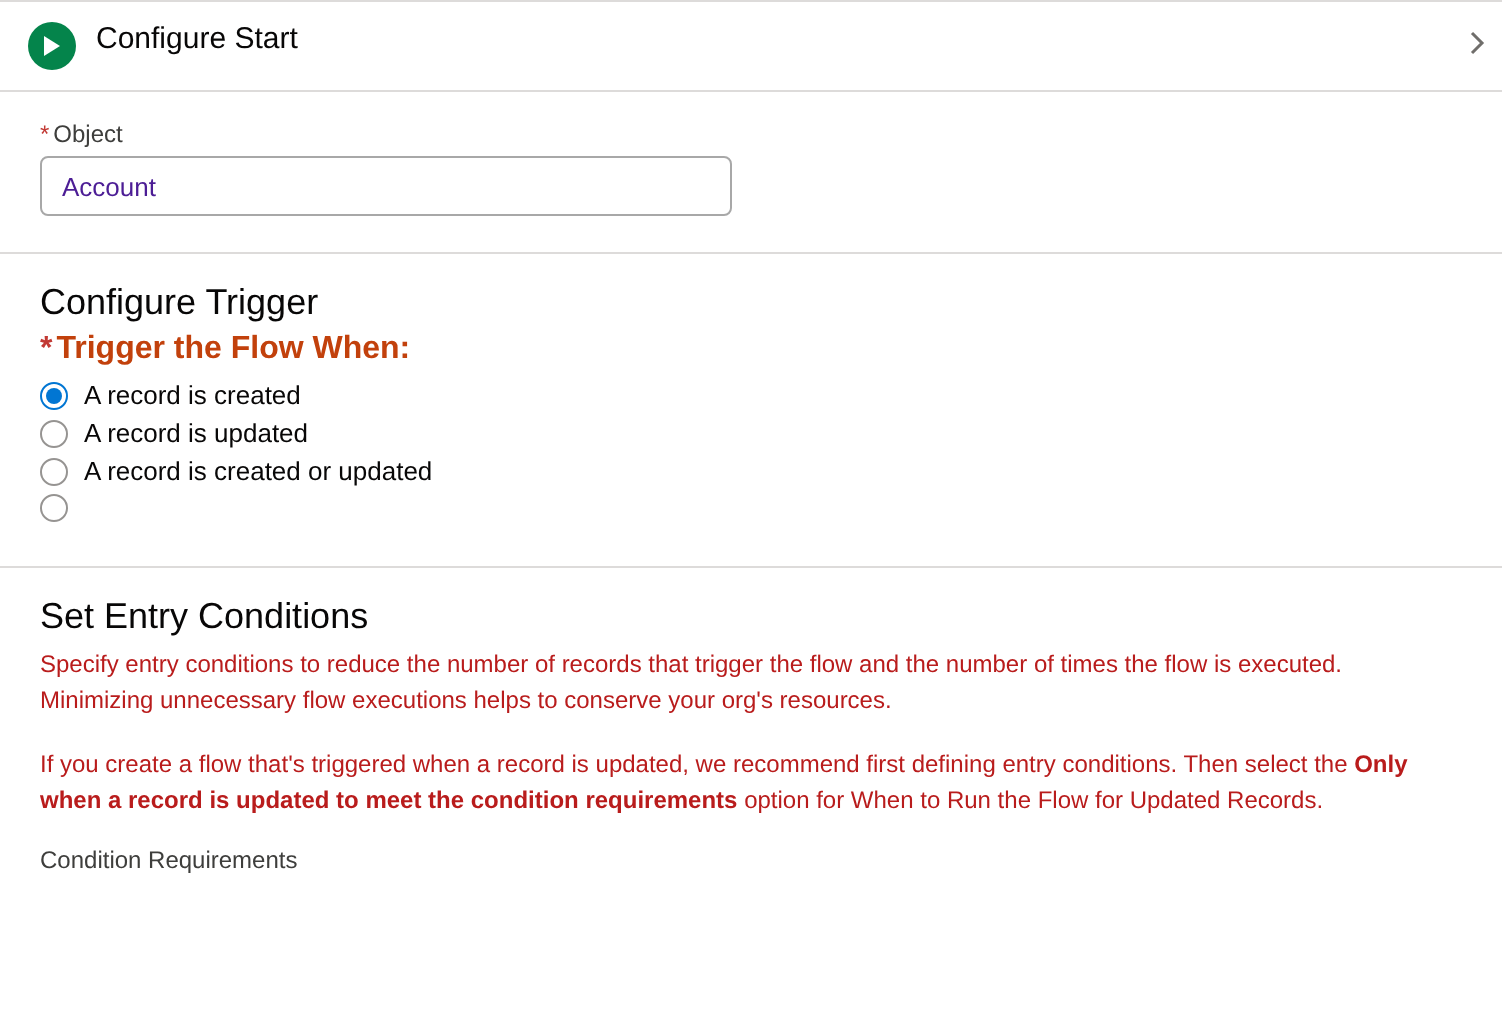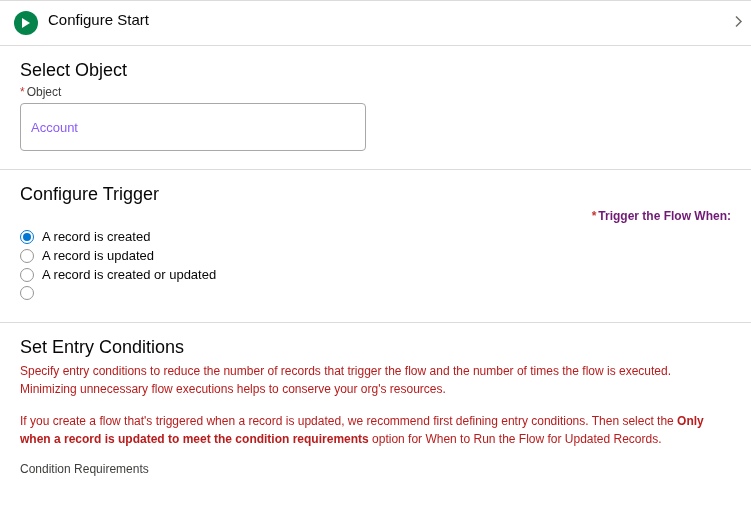--- a/index.html
+++ b/index.html
@@ -69,41 +69,40 @@
       color: #3e3e3c;
       margin-bottom: 4px;
       display: block;
     }
     .required::before {
       content: "*";
       color: #c23934;
       margin-right: 2px;
     }
     .required-bold {
-      font-size: 12px;
+      font-size: 16px;
       font-weight: 600;
-      color: #701a75;
+      color: #c2410c;
       margin-bottom: 6px;
       display: block;
-      text-align: right;
     }
     .required-bold::before {
       content: "*";
       color: #c23934;
       margin-right: 2px;
     }
     .text-input {
       width: 346px;
-      height: 48px;
+      height: 30px;
       border: 1px solid #a8a8a8;
       border-radius: 4px;
       padding: 0 10px;
       font-size: 13px;
       font-family: inherit;
-      color: #8b5cf6;
+      color: #4c1d95;
       background: #fff;
     }
     .radio-group { margin-top: 2px; }
     .radio-row {
       display: flex;
       align-items: center;
       margin-bottom: 4px;
       cursor: pointer;
     }
     .radio-outer {
@@ -141,21 +140,20 @@
   </div>
   <div class="header-title">Configure Start</div>
   <div class="header-chevron">
     <svg viewBox="0 0 8 12">
         <polyline points="1,1 6,6 1,11" fill="none" stroke="currentColor" stroke-width="1.5"></polyline>
       </svg>
   </div>
 </div>
 
 <div class="section">
-  <h2 class="section-title">Select Object</h2>
   <label class="field-label required">Object</label>
   <input type="text" class="text-input" value="Account" style="">
 </div>
 
 <div class="section">
   <h2 class="section-title">Configure Trigger</h2>
   <span class="required-bold">Trigger the Flow When:</span>
   <div class="radio-group">
     <div class="radio-row">
       <div class="radio-outer selected">

